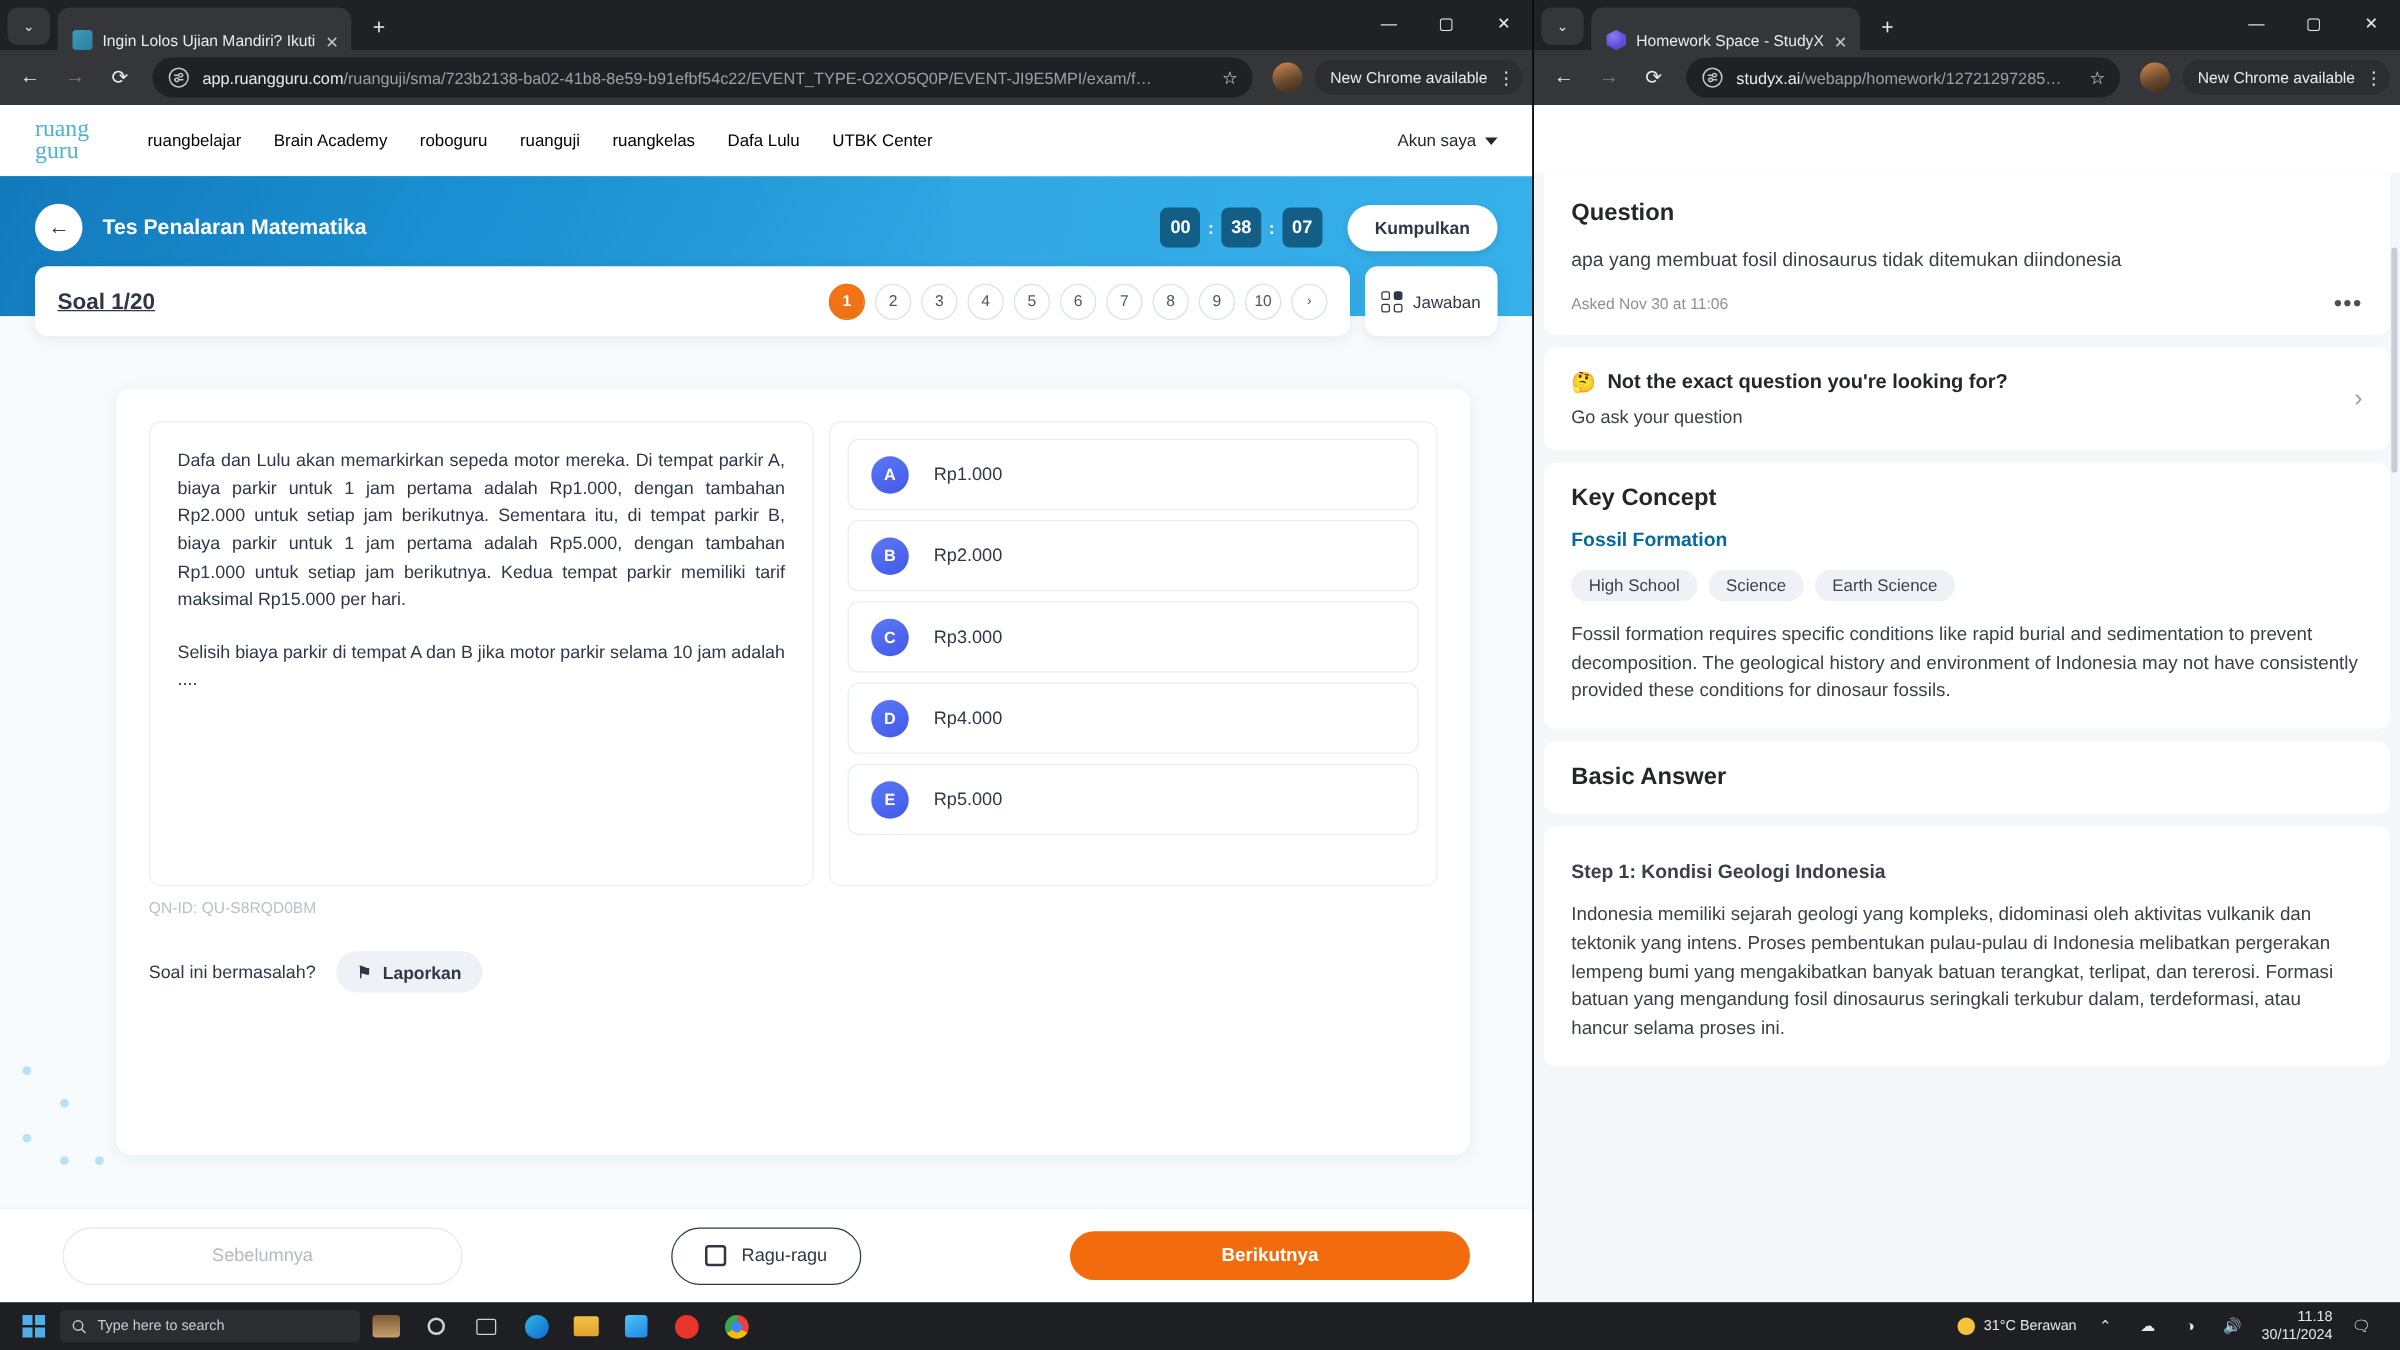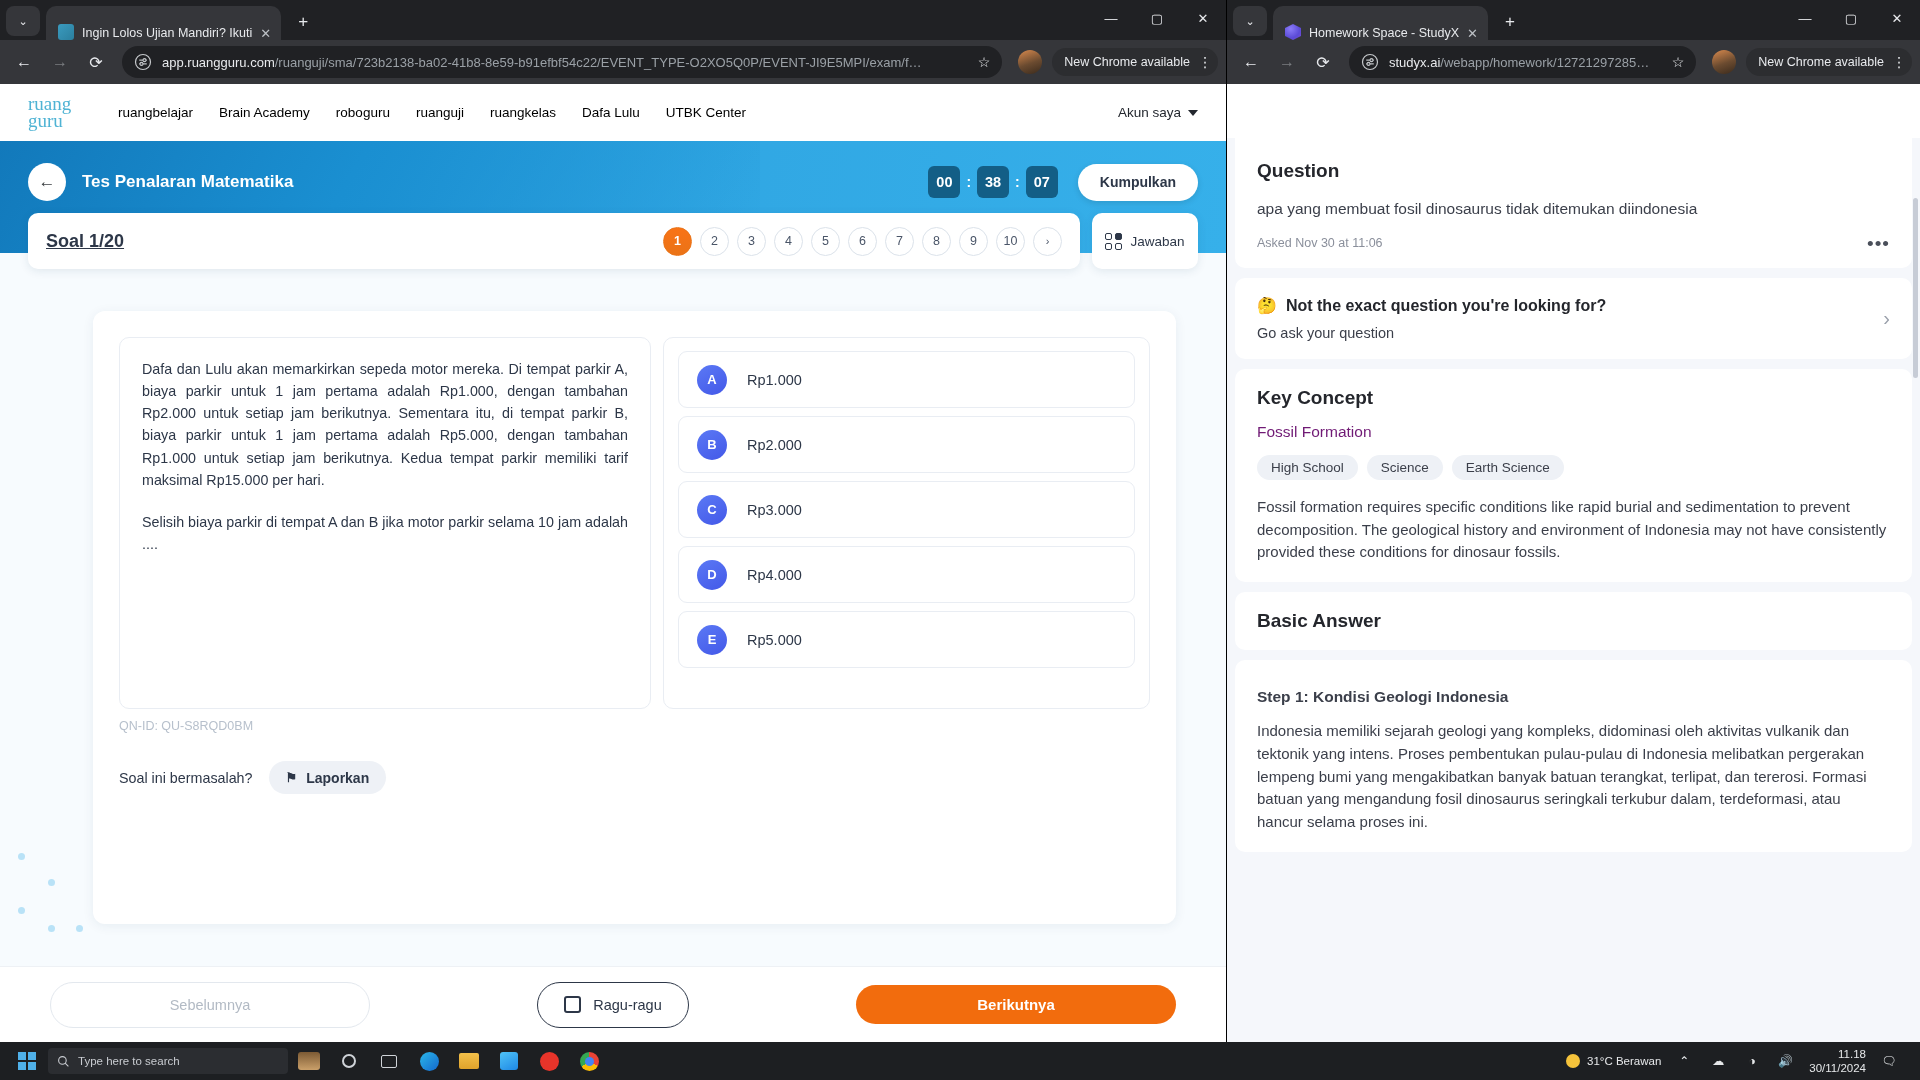--- a/index.html
+++ b/index.html
@@ -134,21 +134,21 @@
   .sx-question { font-size: 15.5px; color: #3b3f4a; margin-top: 16px; line-height: 1.45; }
   .sx-meta-row { display: flex; align-items: center; margin-top: 16px; }
   .sx-asked { font-size: 12.5px; color: #8a8f9b; }
   .dots3 { margin-left: auto; color: #4a4f5a; font-size: 19px; letter-spacing: 1px; line-height: .6; }
   .notexact { display: flex; align-items: center; }
   .notexact-main { flex: 1 1 auto; }
   .notexact-title { font-size: 16px; font-weight: bold; color: #24262c; display: flex; align-items: center; gap: 9px; }
   .notexact-sub { font-size: 14.5px; color: #3b3f4a; margin-top: 10px; }
   .chev-r { color: #9aa0ab; font-size: 20px; margin-left: 12px; }
   .kc-title { font-size: 19px; font-weight: bold; color: #24262c; }
-  .kc-sub { font-size: 15.5px; color: #701a75; margin-top: 14px; }
+  .kc-sub { font-size: 15.5px; color: #0369a1; margin-top: 14px; font-weight: bold; }
   .kc-tags { display: flex; gap: 9px; margin-top: 14px; flex-wrap: wrap; }
   .kc-tag { background: #eef1f6; border-radius: 14px; padding: 5px 14px; font-size: 13.5px; color: #3b3f4a; }
   .kc-body { font-size: 15px; color: #3b3f4a; line-height: 1.5; margin-top: 16px; }
   .ba-title { font-size: 19px; font-weight: bold; color: #24262c; }
   .step-title { font-size: 15.5px; font-weight: bold; color: #3b3f4a; margin-top: 10px; }
   .step-body { font-size: 15px; color: #3b3f4a; line-height: 1.52; margin-top: 14px; }
   .sx-scrollbar { position: absolute; right: 2px; top: 60px; width: 5px; height: 180px; background: #c7ccd6; border-radius: 3px; }
 
   
   .taskbar { position: absolute; left: 0; bottom: 0; width: 1920px; height: 38px; background: #1d1f22; display: flex; align-items: center; padding: 0 10px; }

